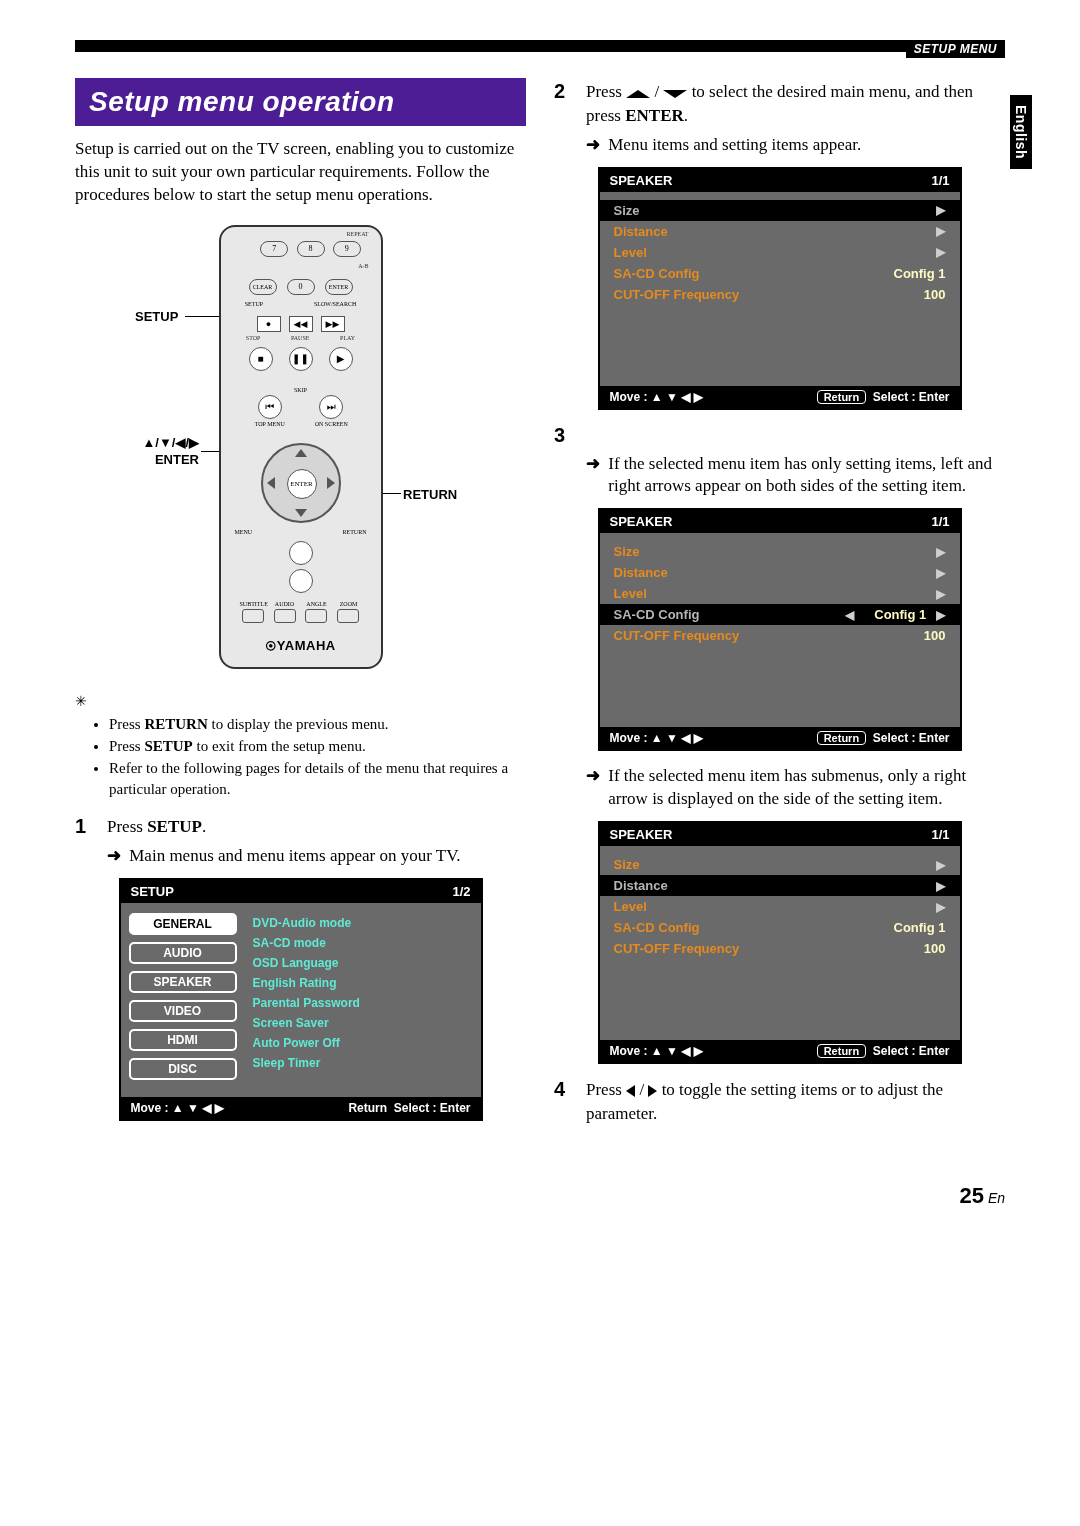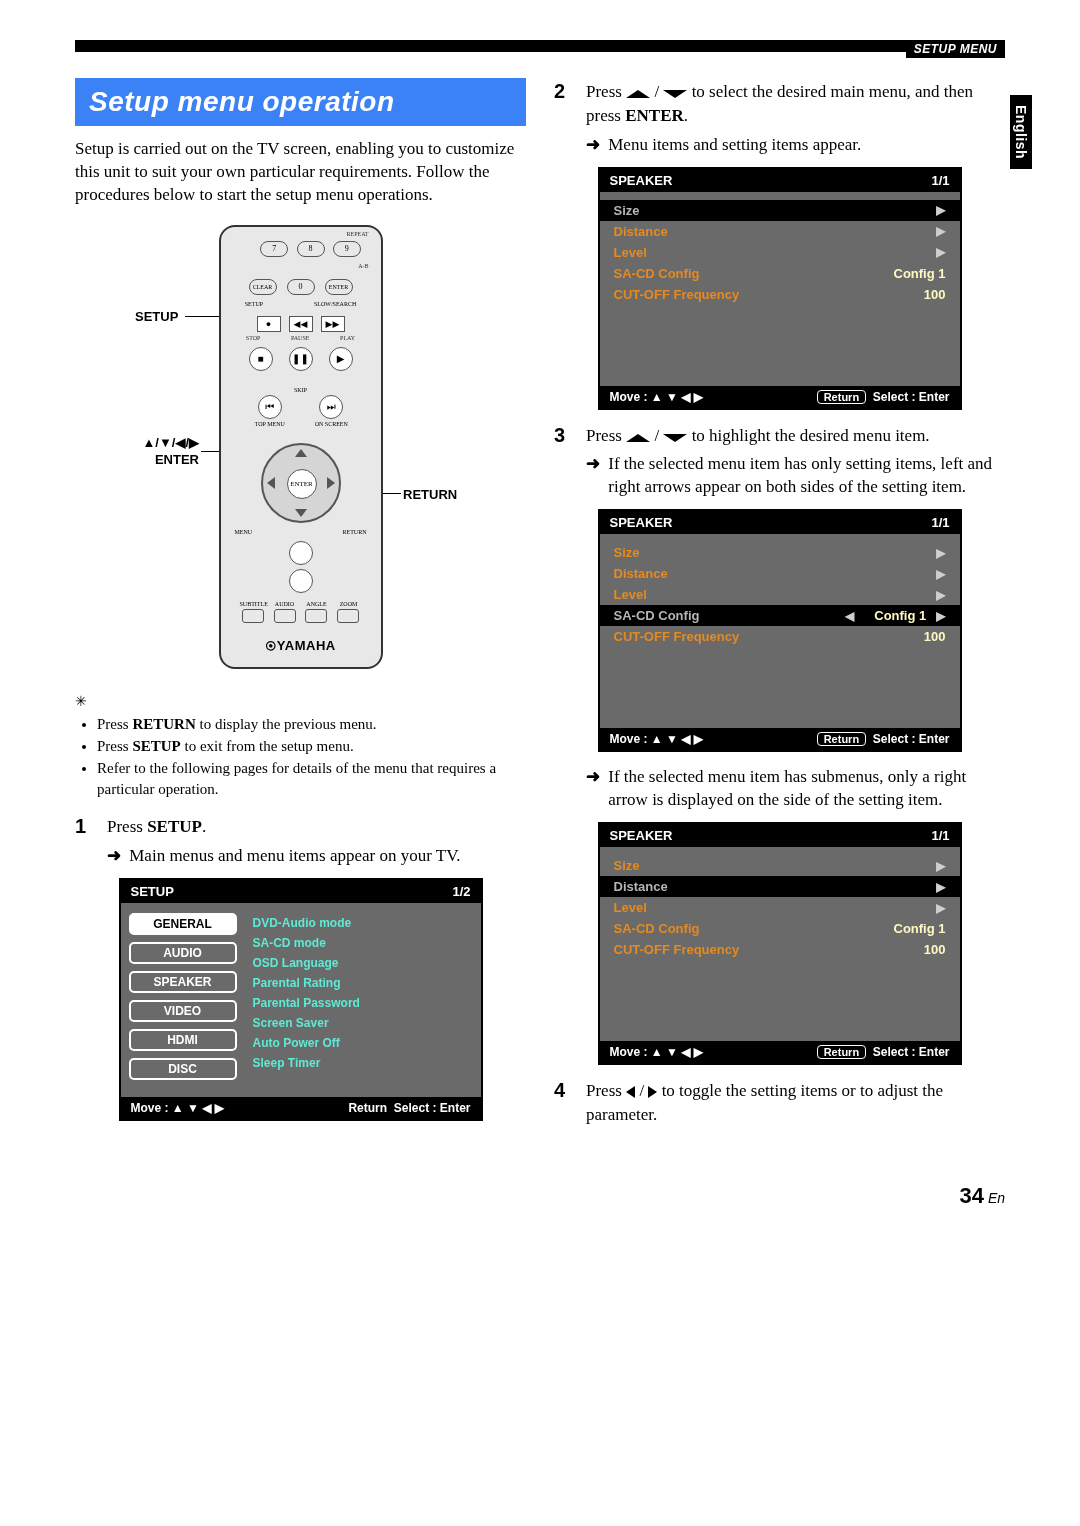--- a/index.html
+++ b/index.html
@@ -51,21 +51,21 @@
   .columns {
     display: flex;
     gap: 28px;
     clear: both;
   }
   .col {
     flex: 1;
     min-width: 0;
   }
   .section-title-bar {
-    background: #3b82f6;
+    background: #4c1d95;
     color: #fff;
     font-family: Arial, Helvetica, sans-serif;
     font-weight: bold;
     font-style: italic;
     font-size: 28px;
     padding: 8px 14px;
     margin: 20px 0 12px 0;
     letter-spacing: 0.5px;
   }
   p.body {
@@ -128,21 +128,21 @@
     background: #000;
     height: 1px;
   }
   .tip-icon { font-size: 14px; }
   ul.tips {
     margin: 4px 0 16px 0;
     padding-left: 22px;
     font-size: 15px;
     line-height: 1.35;
   }
-  ul.tips li { margin: 2px 0; }
+  ul.tips li { margin: 2px 12px; }
   .step {
     display: flex;
     gap: 12px;
     margin: 8px 0 6px 0;
   }
   .step-num {
     font-family: Arial, Helvetica, sans-serif;
     font-weight: bold;
     font-size: 20px;
     min-width: 20px;
@@ -410,21 +410,21 @@
             <div class="tab">AUDIO</div>
             <div class="tab">SPEAKER</div>
             <div class="tab">VIDEO</div>
             <div class="tab">HDMI</div>
             <div class="tab">DISC</div>
           </div>
           <div class="items">
             <div>DVD-Audio mode</div>
             <div>SA-CD mode</div>
             <div>OSD Language</div>
-            <div>Parental Rating</div>
+            <div>English Rating</div>
             <div>Parental Password</div>
             <div>Screen Saver</div>
             <div>Auto Power Off</div>
             <div>Sleep Timer</div>
           </div>
         </div>
         <div class="osd-footer">
           <span>Move : ▲ ▼ ◀ ▶</span>
           <span><span class="return-btn">Return</span>&nbsp;&nbsp;<span>Select :   Enter</span></span>
         </div>
@@ -473,23 +473,20 @@
             </div>
         </div>
         <div class="osd-footer">
           <span>Move : ▲ ▼ ◀ ▶</span>
           <span><span class="return-btn">Return</span>&nbsp;&nbsp;<span>Select :   Enter</span></span>
         </div>
       </div>
 
       <div class="step">
         <div class="step-num">3</div>
-        <div class="step-body">
-          <span>Press </span><span class="wide-tri-up"></span><span> / </span><span class="wide-tri-down"></span><span> to highlight the desired menu item.</span>
-        </div>
       </div>
       <div class="sub-arrow-line">
         <span class="arrow">➜</span>
         <span>If the selected menu item has only setting items, left and right arrows appear on both sides of the setting item.</span>
       </div>
 
       <div class="osd">
         <div class="osd-titlebar">
           <span>SPEAKER</span>
           <span>1/1</span>
@@ -567,15 +564,15 @@
         <div class="step-num">4</div>
         <div class="step-body">
           <span>Press </span><span class="tri-left"></span><span> / </span><span class="tri-right"></span><span> to toggle the setting items or to adjust the parameter.</span>
         </div>
       </div>
 
     </div>
   </div>
 
   <div class="page-footer">
-    <span class="num">34</span><span class="suffix">En</span>
+    <span class="num">25</span><span class="suffix">En</span>
   </div>
 </div>
 
 </body></html>

